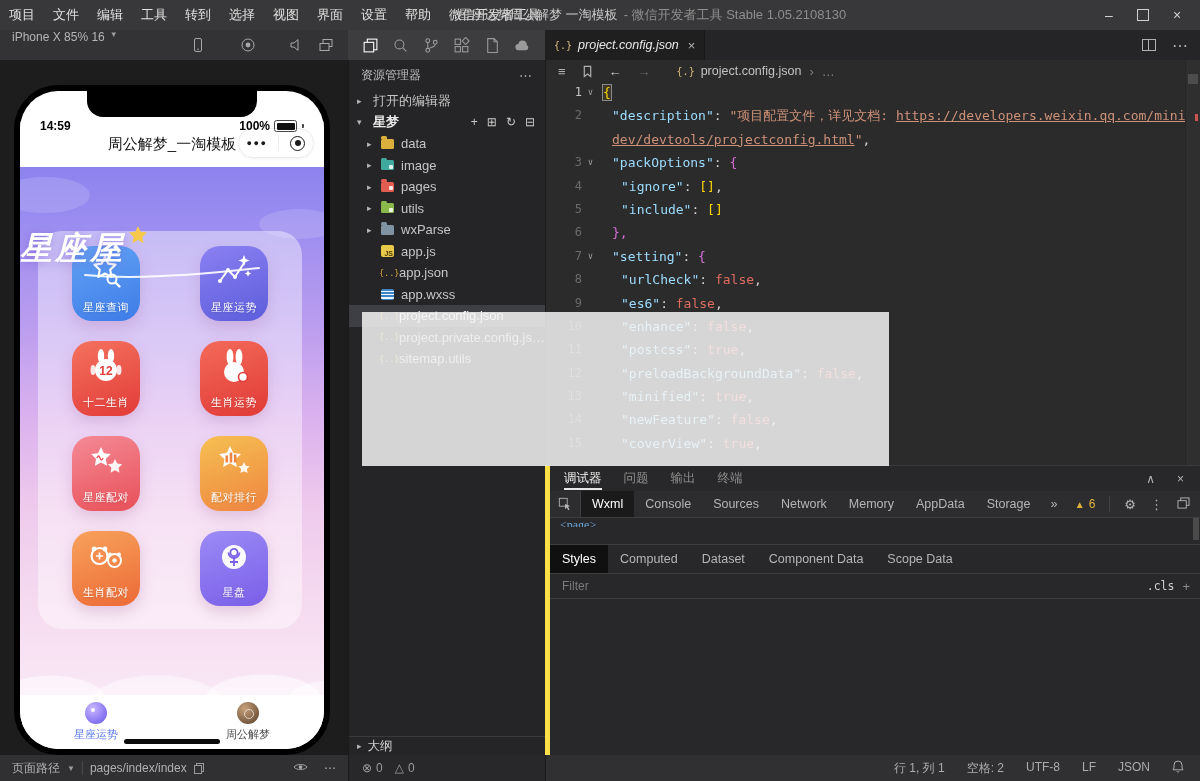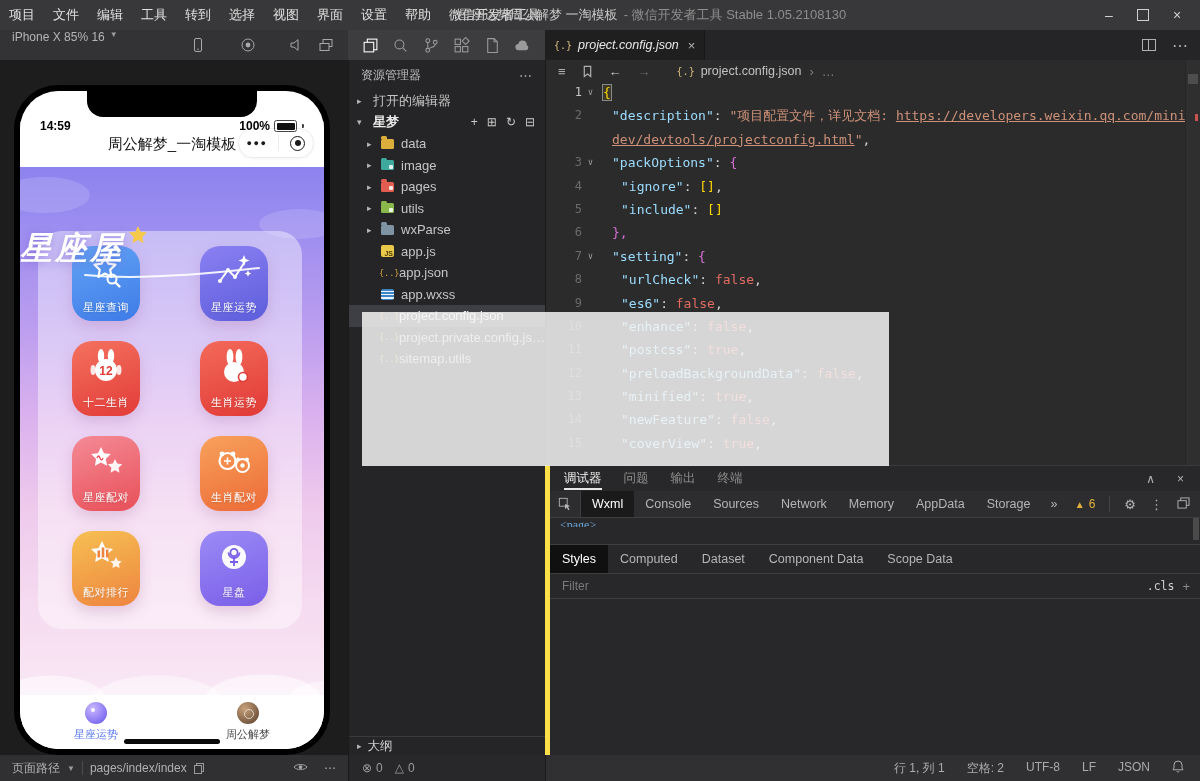--- a/index.html
+++ b/index.html
@@ -368,42 +368,42 @@
                   <span class="app-label">生肖运势</span>
                 </div>
                 <div class="app-item" style="background: linear-gradient(160deg, rgb(244, 138, 150), rgb(232, 80, 88));">
                   <span class="app-glyph"><svg viewBox="0 0 40 40">
                       <path d="M15 5l3 6.2 6.8.9-5 4.8 1.3 6.8-6.1-3.3-6.1 3.3 1.2-6.8-4.9-4.8 6.8-.9z" fill="#fff"></path>
                       <path d="M29 17l2.2 4.5 5 .7-3.6 3.5.9 5-4.5-2.4-4.4 2.4.8-5-3.6-3.5 5-.7z" fill="#fff" opacity=".92"></path>
                       <path d="M11 16q1.5-4 3 0t3 0" fill="none" stroke="#e85058" stroke-width="1.4"></path>
                     </svg></span>
                   <span class="app-label">星座配对</span>
                 </div>
+                <div class="app-item" style="background: linear-gradient(160deg, rgb(246, 192, 82), rgb(238, 132, 64));">
+                  <span class="app-glyph"><svg viewBox="0 0 40 40">
+                      <path d="M16 4l3.4 7 7.6 1-5.5 5.3 1.3 7.6-6.8-3.6-6.8 3.6 1.3-7.6L5 12l7.6-1z" fill="#fff"></path>
+                      <rect x="11.5" y="13.5" width="2.6" height="7" fill="#ee8440"></rect>
+                      <rect x="15.7" y="10.5" width="2.6" height="10" fill="#ee8440"></rect>
+                      <rect x="19.9" y="12.5" width="2.6" height="8" fill="#ee8440"></rect>
+                      <path d="M30 20l1.8 3.7 4 .6-2.9 2.8.7 4-3.6-1.9-3.6 1.9.7-4-2.9-2.8 4-.6z" fill="#fff" opacity=".9"></path>
+                    </svg></span>
+                  <span class="app-label">配对排行</span>
+                </div>
                 <div class="app-item" style="background: linear-gradient(160deg, rgb(248, 162, 92), rgb(236, 106, 54));">
                   <span class="app-glyph"><svg viewBox="0 0 40 40">
                       <circle cx="8" cy="12" r="2.4" fill="#fff"></circle>
                       <circle cx="19" cy="12" r="2.4" fill="#fff"></circle>
                       <circle cx="13.5" cy="19" r="8" fill="none" stroke="#fff" stroke-width="2.2"></circle>
                       <path d="M13.5 15.5v7M10 19h7" stroke="#fff" stroke-width="1.6"></path>
                       <circle cx="24" cy="17.5" r="2" fill="#fff"></circle>
                       <circle cx="33" cy="17.5" r="2" fill="#fff"></circle>
                       <circle cx="28.5" cy="23.5" r="6.5" fill="none" stroke="#fff" stroke-width="2"></circle>
                       <circle cx="28.5" cy="23.5" r="2.2" fill="#fff"></circle>
                     </svg></span>
                   <span class="app-label">生肖配对</span>
-                </div>
-                <div class="app-item" style="background: linear-gradient(160deg, rgb(246, 192, 82), rgb(238, 132, 64));">
-                  <span class="app-glyph"><svg viewBox="0 0 40 40">
-                      <path d="M16 4l3.4 7 7.6 1-5.5 5.3 1.3 7.6-6.8-3.6-6.8 3.6 1.3-7.6L5 12l7.6-1z" fill="#fff"></path>
-                      <rect x="11.5" y="13.5" width="2.6" height="7" fill="#ee8440"></rect>
-                      <rect x="15.7" y="10.5" width="2.6" height="10" fill="#ee8440"></rect>
-                      <rect x="19.9" y="12.5" width="2.6" height="8" fill="#ee8440"></rect>
-                      <path d="M30 20l1.8 3.7 4 .6-2.9 2.8.7 4-3.6-1.9-3.6 1.9.7-4-2.9-2.8 4-.6z" fill="#fff" opacity=".9"></path>
-                    </svg></span>
-                  <span class="app-label">配对排行</span>
                 </div>
                 <div class="app-item" style="background: linear-gradient(160deg, rgb(155, 139, 246), rgb(122, 94, 232));">
                   <span class="app-glyph"><svg viewBox="0 0 40 40">
                       <circle cx="20" cy="20" r="12" fill="#fff" opacity=".96"></circle>
                       <circle cx="20" cy="15.5" r="3.6" fill="none" stroke="#7a5ee8" stroke-width="1.8"></circle>
                       <path d="M14.5 15.5a5.5 5.5 0 0 0 11 0" fill="none" stroke="#7a5ee8" stroke-width="1.8"></path>
                       <path d="M20 21v8M16 25h8" stroke="#7a5ee8" stroke-width="1.8"></path>
                     </svg></span>
                   <span class="app-label">星盘</span>
                 </div>

